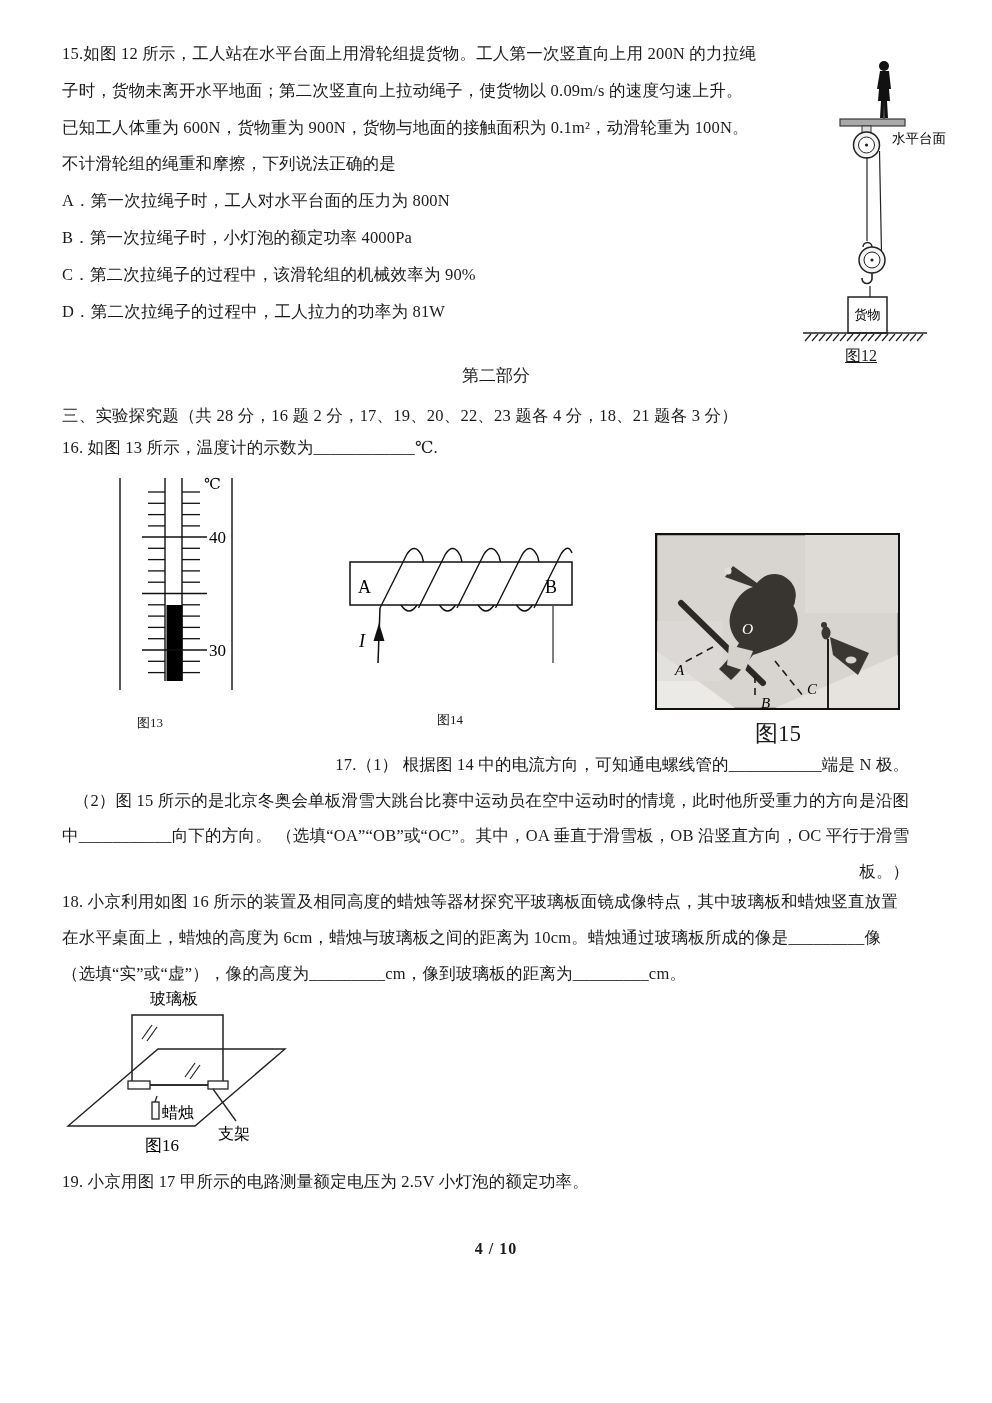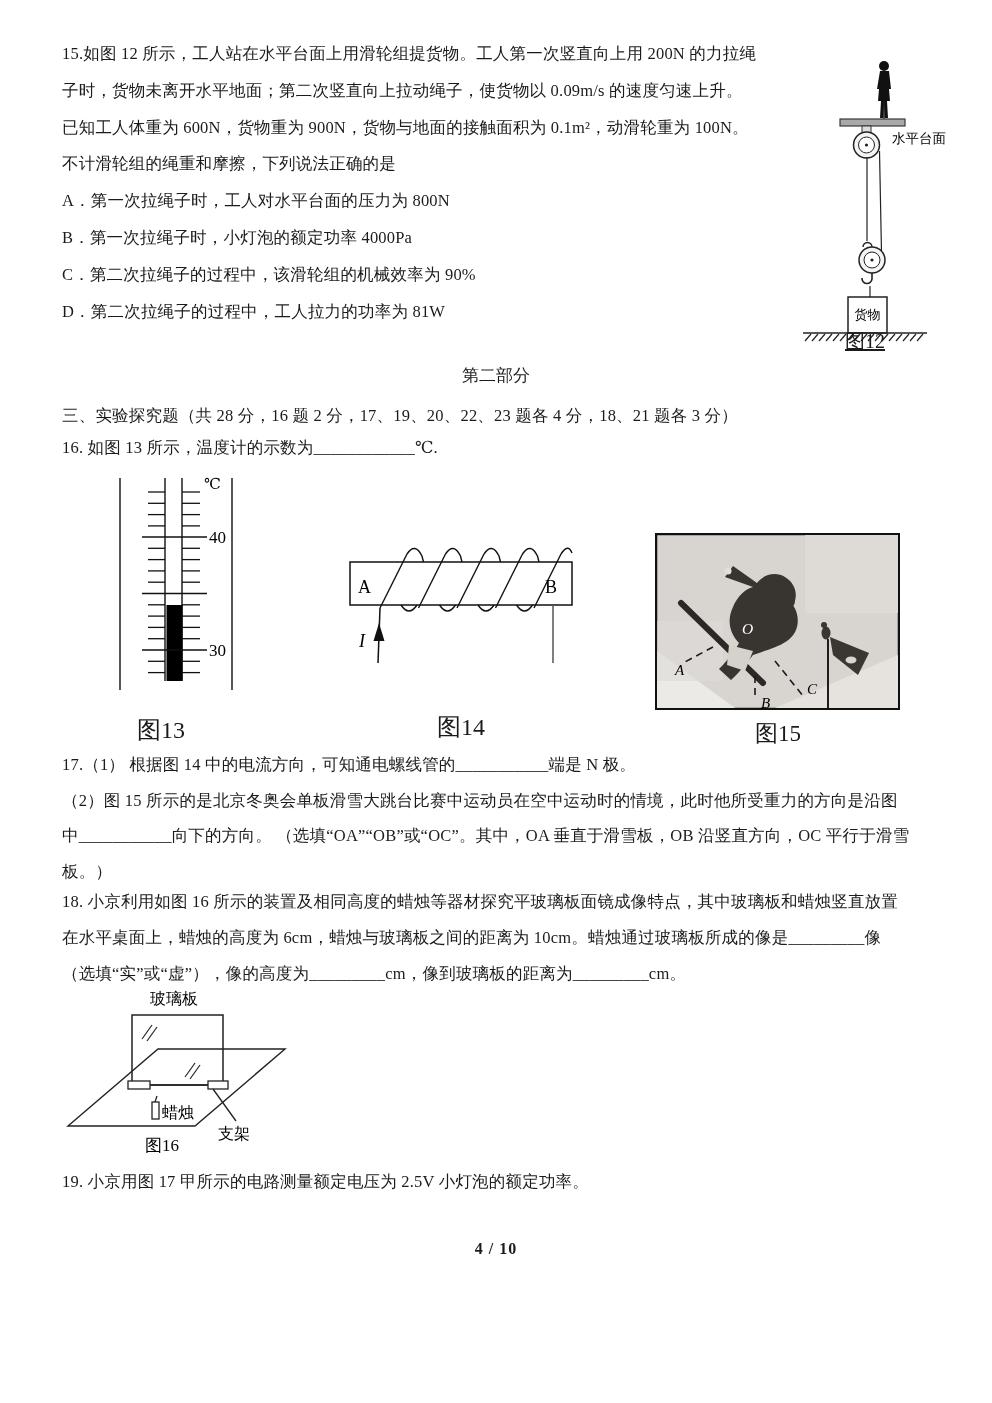--- a/index.html
+++ b/index.html
@@ -5,23 +5,23 @@
   html,body{margin:0;padding:0;}
   body{
     width:992px;height:1403px;background:#ffffff;position:relative;
     font-family:"Liberation Serif","DejaVu Serif",serif;color:#1b1b1b;
     overflow:hidden;
   }
   .abs{position:absolute;}
   .tl{white-space:nowrap;font-size:16.5px;letter-spacing:.2px;}
   .block .tl{display:block;}
   #q15 .tl{height:36.8px;line-height:36.8px;}
-  #q17 .tl{height:35.5px;line-height:35.5px;}
+  #q17 .tl{height:35.5px;line-height:35.5px;text-align:right;}
   #q18 .tl{height:36px;line-height:36px;}
-  .caption{font-size:24px;white-space:nowrap;}
+  .caption{font-size:13px;white-space:nowrap;}
   #part2-title{left:0;top:364px;width:992px;text-align:center;font-size:17px;}
   #page-number{left:0;top:1240px;width:992px;text-align:center;font-size:16px;font-weight:bold;letter-spacing:1px;}
   svg text{font-family:"Liberation Serif","DejaVu Serif",serif;}
 </style>
 </head>
 <body>
 
 <div id="q15" class="abs block" style="left:62px;top:36px;">
   <div class="tl">15.如图 12 所示，工人站在水平台面上用滑轮组提货物。工人第一次竖直向上用 200N 的力拉绳</div>
   <div class="tl">子时，货物未离开水平地面；第二次竖直向上拉动绳子，使货物以 0.09m/s 的速度匀速上升。</div>
@@ -83,21 +83,21 @@
       <line x1="73" y1="286" x2="79" y2="279"></line>
     <line x1="80" y1="286" x2="86" y2="279"></line>
       <line x1="87" y1="286" x2="93" y2="279"></line>
     <line x1="94" y1="286" x2="100" y2="279"></line>
       <line x1="101" y1="286" x2="107" y2="279"></line>
     <line x1="108" y1="286" x2="114" y2="279"></line>
       <line x1="115" y1="286" x2="121" y2="279"></line>
     <line x1="122" y1="286" x2="128" y2="279"></line>
   </g>
 </svg>
-<div class="abs caption" style="left:845px;top:328px;font-size:20px;text-decoration:underline;">图12</div>
+<div class="abs caption" style="left:845px;top:346px;font-size:16px;text-decoration:underline;">图12</div>
 
 <div id="part2-title" class="abs">第二部分</div>
 <div class="abs tl" style="left:62px;top:398px;height:36px;line-height:36px;">三、实验探究题（共 28 分，16 题 2 分，17、19、20、22、23 题各 4 分，18、21 题各 3 分）</div>
 <div class="abs tl" style="left:62px;top:430px;height:36px;line-height:36px;">16. 如图 13 所示，温度计的示数为____________℃.</div>
 
 <svg class="abs" style="left:112px;top:462px;" width="125" height="235" viewBox="0 0 125 235">
   <g stroke="#111" stroke-width="1.4">
     <line x1="8" y1="16" x2="8" y2="228"></line>
     <line x1="120" y1="16" x2="120" y2="228"></line>
     <line x1="53" y1="16" x2="53" y2="219"></line>

